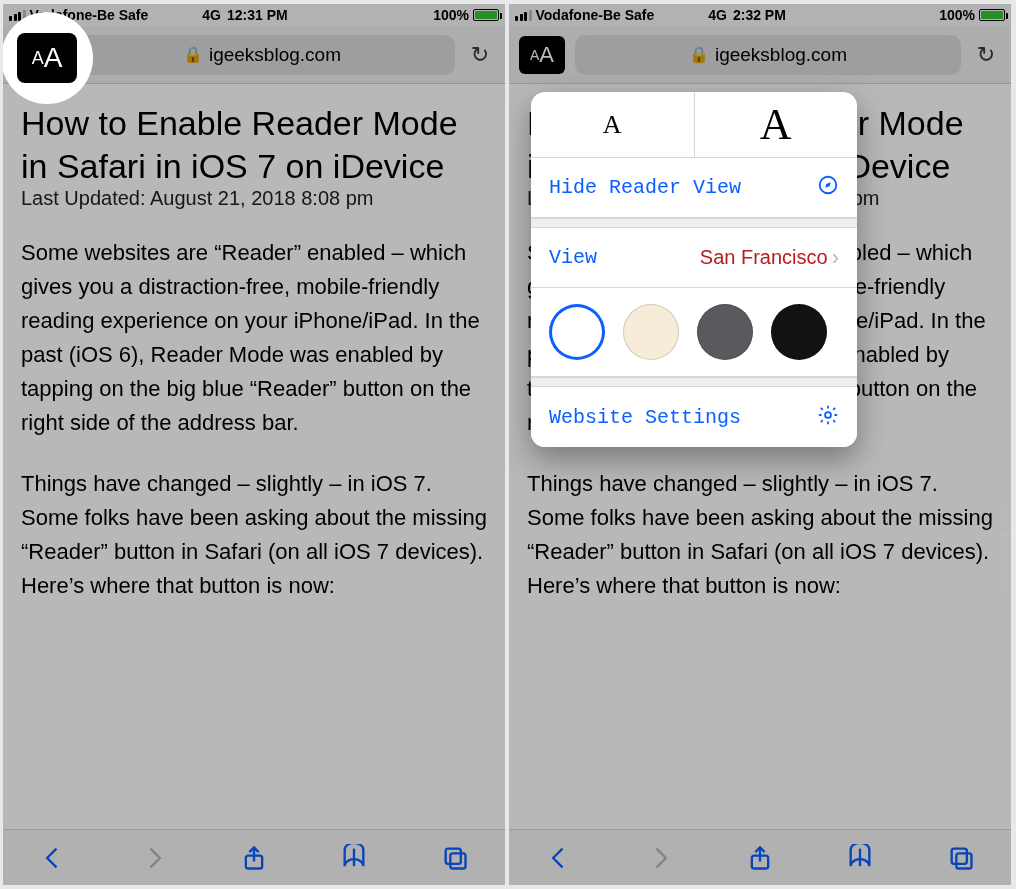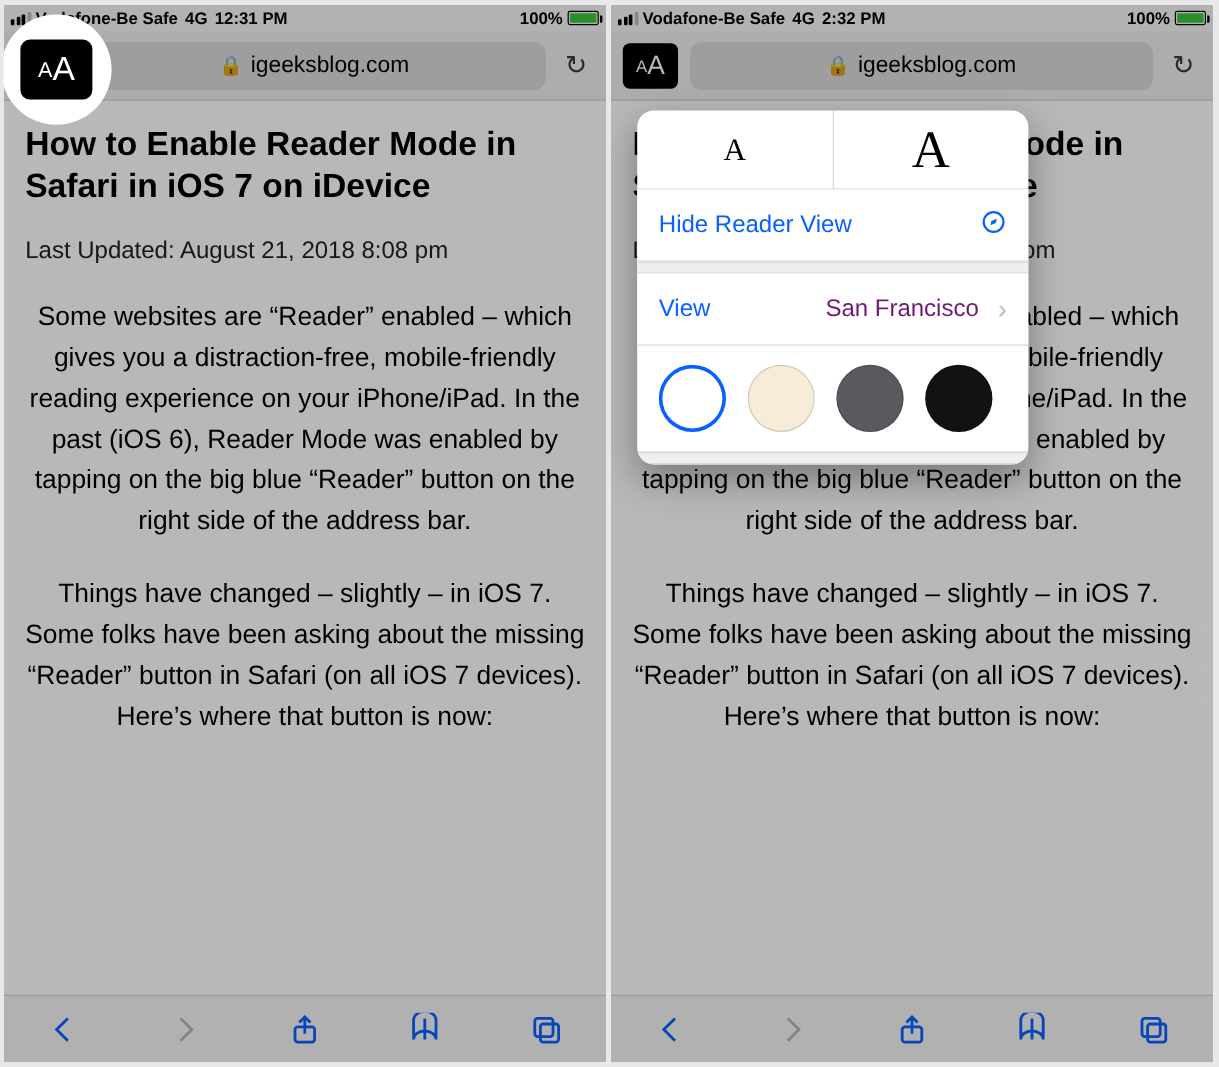--- a/index.html
+++ b/index.html
@@ -42,21 +42,21 @@
   }
   .status .sigbars {
     display: flex; gap: 1.5px; align-items: flex-end; margin-right: 4px;
   }
   .status .sigbars span { width: 3px; background:#000; border-radius:1px; }
   .status .sigbars span:nth-child(1){height:5px;}
   .status .sigbars span:nth-child(2){height:7px;}
   .status .sigbars span:nth-child(3){height:9px;}
   .status .sigbars span:nth-child(4){height:11px; background:#bbb;}
   .status .carrier { margin-right: 6px; }
-  .status .nettype { margin-right: 6px; }
+  .status .nettype { margin-right: 6px; margin-left: 48px; }
   .status .time { }
   .status .spacer { flex:1; }
   .status .batt { display:flex; align-items:center; gap:4px;text-align:right; }
   .battery {
     width: 26px; height: 12px; border:1px solid #000; border-radius:2px;
     position:relative;
   }
   .battery::after {
     content:""; position:absolute; right:-4px; top:3px; width:2px; height:6px;
     background:#000; border-radius:0 1px 1px 0;
@@ -104,35 +104,34 @@
   .circle-highlight .aa-btn { width:60px; height:50px; border-radius:8px; }
   .circle-highlight .aa-btn .small{font-size:18px;}
   .circle-highlight .aa-btn .big{font-size:28px;}
 
   
   .content {
     padding: 18px 18px 0 18px;
     color:#000;
   }
   .content h1 {
-    font-size: 28px;
-    font-weight: 700;
+    font-size: 34px;
+    font-weight: 400;
     line-height: 1.25;
-    margin-bottom: 26px;
+    margin-bottom: 0;
   }
   .content .meta {
     font-size: 20px;
     color:#222;
     margin-bottom: 26px;
   }
   .content p {
     font-size: 22px;
     line-height: 1.55;
     margin-bottom: 26px;
-    text-align: center;
   }
 
   
   .toolbar {
     position:absolute; left:0; right:0; bottom:0; height:56px;
     background:#f5f5f7;
     border-top:1px solid rgba(0,0,0,0.12);
     display:flex; align-items:center; justify-content:space-around;
     color:#0a60ff;
   }
@@ -167,23 +166,23 @@
   }
   .popover .sizes {
     display:flex; height:66px; border-bottom:1px solid #d7d7db;
   }
   .popover .sizes .half {
     flex:1; display:flex; align-items:center; justify-content:center;
     font-family: Georgia, serif;
   }
   .popover .sizes .half:first-child { border-right:1px solid #d7d7db; font-size:26px;}
   .popover .sizes .half:last-child { font-size:44px; }
-  .popover .link { color:#0a60ff; }
+  .popover .link { color:#0a60ff;font-family:Liberation Mono, monospace; }
   .popover .row .spacer { flex:1; }
-  .popover .row .value { color:#701a75; margin-right:16px; }
+  .popover .row .value { color:#b91c1c; margin-right:4px; }
   .popover .row .chev { color:#b8b8be; font-size:22px; }
   .popover .compass, .popover .gear { color:#0a60ff; }
   .popover .colors {
     display:flex; gap:18px; padding:16px 18px;
     border-bottom:1px solid #d7d7db;
   }
   .swatch {
     width:56px; height:56px; border-radius:50%;
     box-shadow: inset 0 0 0 1px rgba(0,0,0,0.15);
   }
@@ -375,16 +374,26 @@
       <span class="value">San Francisco</span>
       <span class="chev">›</span>
     </div>
     <div class="colors" id="theme-row">
         <div class="swatch sel" style="background: rgb(255, 255, 255);"></div>
         <div class="swatch" style="background: rgb(246, 236, 215);"></div>
         <div class="swatch" style="background: rgb(90, 90, 94);"></div>
         <div class="swatch" style="background: rgb(18, 18, 18);"></div>
       </div>
     <div class="sep"></div>
+    <div class="row nolast">
+      <span class="link">Website Settings</span>
+      <span class="spacer"></span>
+      <span class="gear">
+        <svg width="22" height="22" viewBox="0 0 24 24" fill="none" stroke="#0a60ff" stroke-width="2">
+            <circle cx="12" cy="12" r="3.2"></circle>
+            <path d="M12 2v3M12 19v3M4.2 4.2l2.1 2.1M17.7 17.7l2.1 2.1M2 12h3M19 12h3M4.2 19.8l2.1-2.1M17.7 6.3l2.1-2.1"></path>
+          </svg>
+      </span>
+    </div>
   </div>
 </div>
 
 <div class="watermark">www.deuag.com</div>
 
 </body></html>

